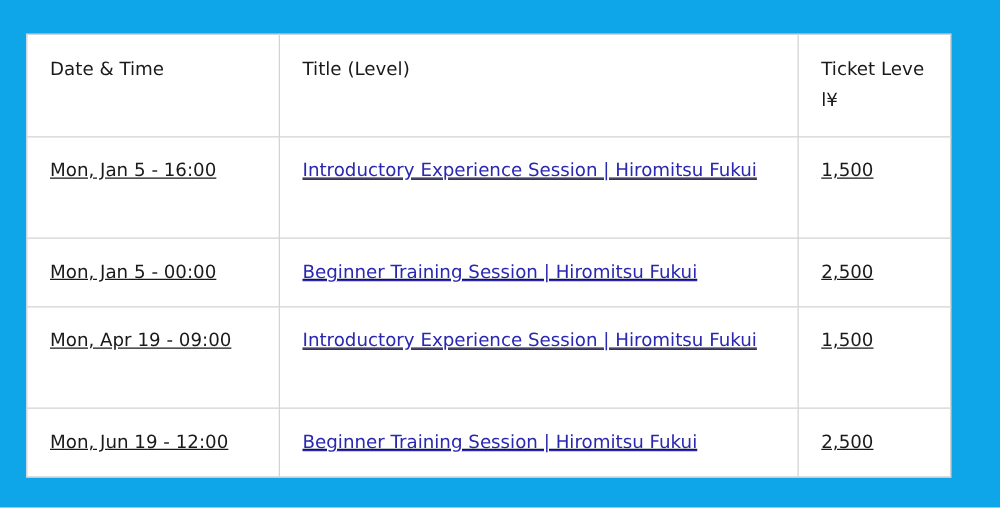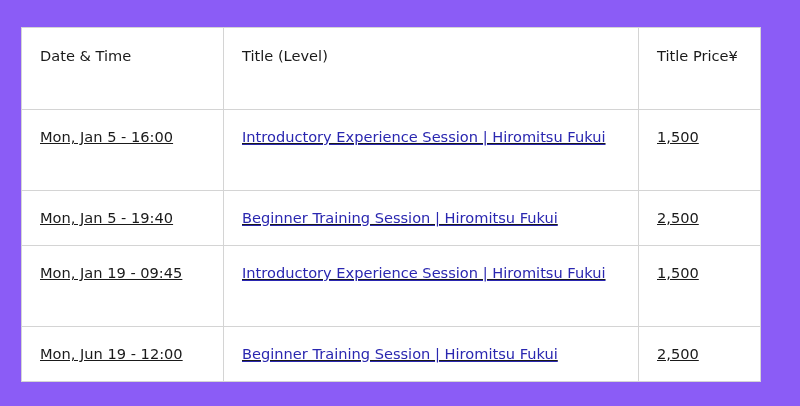--- a/index.html
+++ b/index.html
@@ -16,21 +16,21 @@
     color: #1a1a1a;
     -webkit-font-smoothing: antialiased;
   }
 
   .page {
     position: absolute;
     left: 0;
     top: 0;
     width: 800px;
     height: 406px;
-    background: #8b5cf6;
+    background: #0ea5e9;
   }
 
   .schedule-table {
     position: absolute;
     left: 21px;
     top: 27px;
     width: 739px;
     border-collapse: collapse;
     table-layout: fixed;
     background: #ffffff;
@@ -99,40 +99,40 @@
     <colgroup>
       <col class="col-datetime">
       <col class="col-title">
       <col class="col-price">
     </colgroup>
 
     <thead>
       <tr class="head-row">
         <th class="cell-head">Date &amp; Time</th>
         <th class="cell-head">Title (Level)</th>
-        <th class="cell-head">Title Price¥</th>
+        <th class="cell-head">Ticket Level¥</th>
       </tr>
     </thead>
 
     <tbody>
 
       <tr class="body-row row-tall">
         <td class="cell-datetime">Mon, Jan 5 - 16:00</td>
         <td class="cell-title"><a class="session-link" href="#">Introductory Experience Session | Hiromitsu Fukui</a></td>
         <td class="cell-price">1,500</td>
       </tr>
 
       <tr class="body-row row-short">
-        <td class="cell-datetime">Mon, Jan 5 - 19:40</td>
+        <td class="cell-datetime">Mon, Jan 5 - 00:00</td>
         <td class="cell-title"><a class="session-link" href="#">Beginner Training Session | Hiromitsu Fukui</a></td>
         <td class="cell-price">2,500</td>
       </tr>
 
       <tr class="body-row row-tall">
-        <td class="cell-datetime">Mon, Jan 19 - 09:45</td>
+        <td class="cell-datetime">Mon, Apr 19 - 09:00</td>
         <td class="cell-title"><a class="session-link" href="#">Introductory Experience Session | Hiromitsu Fukui</a></td>
         <td class="cell-price">1,500</td>
       </tr>
 
       <tr class="body-row row-short">
         <td class="cell-datetime">Mon, Jun 19 - 12:00</td>
         <td class="cell-title"><a class="session-link" href="#">Beginner Training Session | Hiromitsu Fukui</a></td>
         <td class="cell-price">2,500</td>
       </tr>
 

